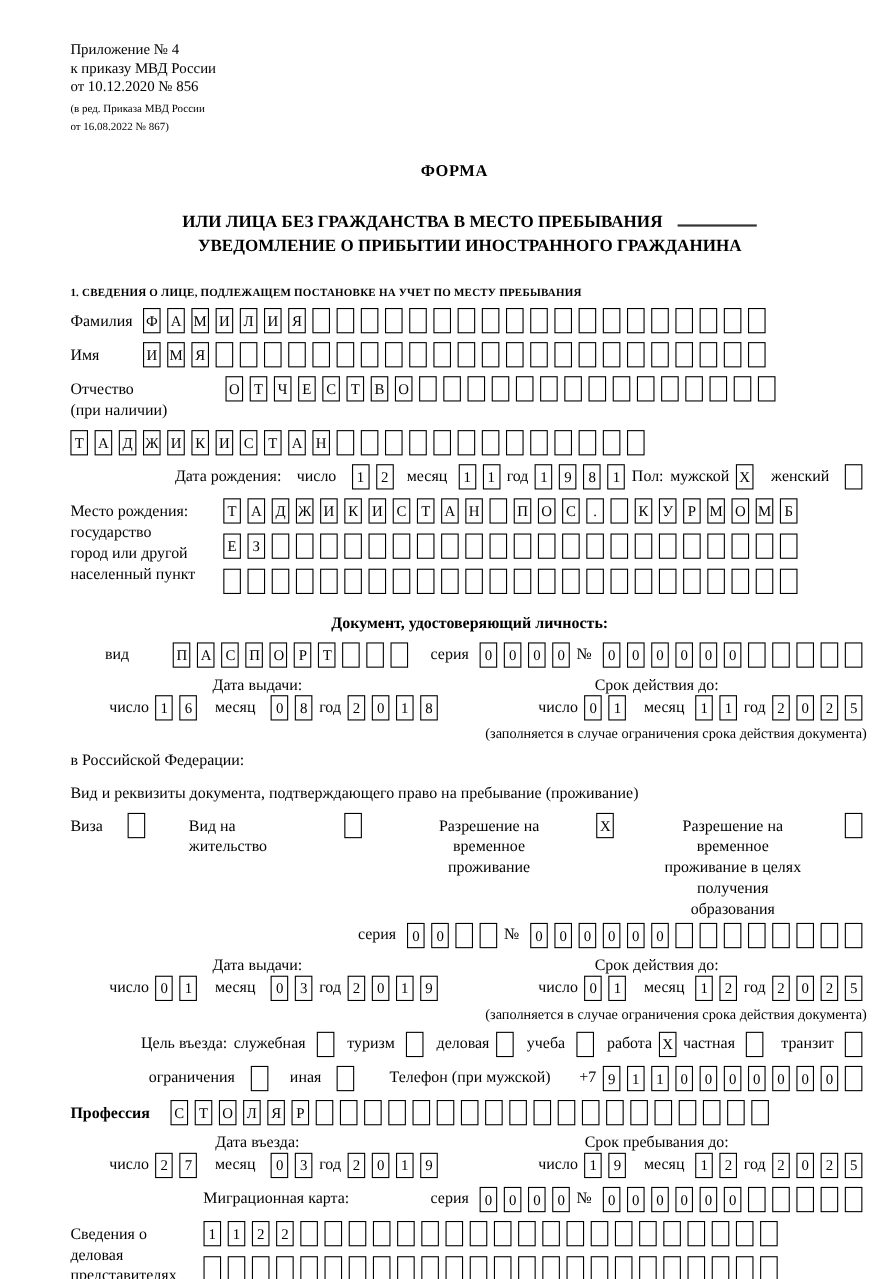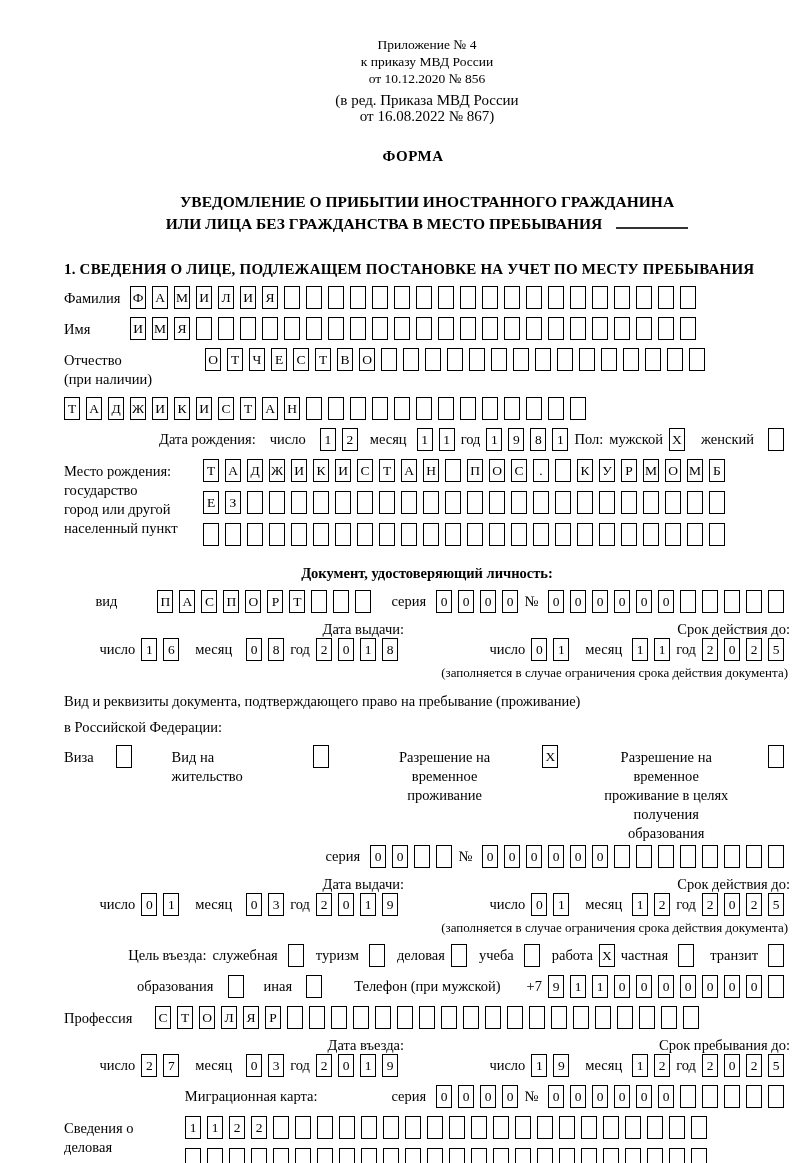--- a/index.html
+++ b/index.html
@@ -4,58 +4,58 @@
 <style>
   * { margin:0; padding:0; box-sizing:border-box; }
   html,body { background:#fff; }
   body {
     width:800px; height:1163px;
     font-family:"Liberation Serif","DejaVu Serif",serif;
     color:#000; position:relative;
   }
   .page { padding:36px 10px 0 64px; width:800px; }
 
-  .appendix { font-size:13.5px; line-height:17px;text-align:center; }
-  .appendix .small { font-size:15px; line-height:16px; }
+  .appendix { font-size:13.5px; line-height:17px; }
+  .appendix .small { font-size:10px; line-height:16px; }
   .appendix .gap { height:5px; }
 
   .forma { text-align:center; font-weight:bold; font-size:15px; margin:24px 28px 0 0; letter-spacing:.5px; }
 
   .title { text-align:center; font-weight:bold; font-size:15.5px; line-height:22px; margin-top:26px; }
   .blankline { display:inline-block; width:72px; border-bottom:2px solid #333; height:14px; margin-left:14px; }
 
-  .sect-heading { font-weight:bold; font-size:15px; margin-top:26px; letter-spacing:.2px; }
+  .sect-heading { font-weight:bold; font-size:10px; margin-top:26px; letter-spacing:.2px; }
 
   .row { display:flex; align-items:flex-start; margin-top:8px; }
   .lbl { font-size:14.5px; line-height:19px; padding-top:3px; }
   .cells { display:flex; flex-wrap:nowrap; }
   .cell {
     width:16px; height:23px; border:1.6px solid #000; margin-right:6px;
     display:flex; align-items:center; justify-content:center;
     font-size:13.5px; flex:0 0 auto;
   }
   .stack > .cells { margin-bottom:9px; }
   .w-name { width:66px; flex:0 0 66px; }
   .w-patr { width:141px; flex:0 0 141px; }
   .w-citiz { width:114px; flex:0 0 114px; }
   .w-birthpl { width:139px; flex:0 0 139px; }
-  .w-prof { width:91px; flex:0 0 91px; }
+  .w-prof { width:91px; flex:0 0 91px;font-weight:bold; }
   .w-repr { width:121px; flex:0 0 121px; }
 
   .inline { display:flex; align-items:center;justify-content:flex-end; }
   .inline .lbl { padding-top:0; }
   .ml6{margin-left:6px;} .ml10{margin-left:10px;} .ml14{margin-left:14px;}
   .ml18{margin-left:18px;} .ml26{margin-left:26px;} .ml40{margin-left:40px;}
 
   .center-bold { text-align:center; font-weight:bold; font-size:14.5px; margin-top:10px; }
 
   .two-col { display:flex; }
   .col-l { width:340px; flex:0 0 340px; }
   .col-r { flex:1; }
-  .date-caption { text-align:right; font-size:14.5px; margin-top:8px; }
+  .date-caption { text-align:center; font-size:14.5px; margin-top:8px; }
   .note-right { text-align:right; font-size:13px; margin-top:4px; padding-right:2px; }
 
   .cbgroup { display:flex; align-items:flex-start;gap:16px; }
   .cb-label-multi { text-align:center; font-size:14.5px; line-height:19px; padding-top:3px; }
 </style>
 </head>
 <body>
 
 <div class="page">
 
@@ -64,24 +64,24 @@
     <div>к приказу МВД России</div>
     <div>от 10.12.2020 № 856</div>
     <div class="gap"></div>
     <div class="small">(в ред. Приказа МВД России</div>
     <div class="small">от 16.08.2022 № 867)</div>
   </div>
 
   <div class="forma">ФОРМА</div>
 
   <div class="title">
-    <div>УВЕДОМЛЕНИЕ О ПРИБЫТИИ ИНОСТРАННОГО ГРАЖДАНИНА</div>
     <div>
       <span>ИЛИ ЛИЦА БЕЗ ГРАЖДАНСТВА В МЕСТО ПРЕБЫВАНИЯ</span><span class="blankline"></span>
     </div>
+    <div>УВЕДОМЛЕНИЕ О ПРИБЫТИИ ИНОСТРАННОГО ГРАЖДАНИНА</div>
   </div>
 
   <div class="sect-heading">1. СВЕДЕНИЯ О ЛИЦЕ, ПОДЛЕЖАЩЕМ ПОСТАНОВКЕ НА УЧЕТ ПО МЕСТУ ПРЕБЫВАНИЯ</div>
 
   <div class="row">
     <div class="lbl w-name">Фамилия</div>
     <div class="cells">
         <span class="cell">Ф</span>
         <span class="cell">А</span>
         <span class="cell">М</span>
@@ -401,22 +401,22 @@
       <span class="cells ml6">
           <span class="cell">2</span>
           <span class="cell">0</span>
           <span class="cell">2</span>
           <span class="cell">5</span>
         </span>
     </div>
   </div>
   <div class="note-right">(заполняется в случае ограничения срока действия документа)</div>
 
+  <div class="lbl" style="margin-top:4px;">в Российской Федерации:</div>
   <div class="lbl" style="margin-top:8px;">Вид и реквизиты документа, подтверждающего право на пребывание (проживание)</div>
-  <div class="lbl" style="margin-top:4px;">в Российской Федерации:</div>
 
   <div class="row cbgroup">
     <span class="lbl">Виза</span>
     <span class="cells ml6">
         <span class="cell"></span>
       </span>
     <span class="lbl ml18">Вид на жительство</span>
     <span class="cells ml26">
         <span class="cell"></span>
       </span>
@@ -536,21 +536,21 @@
     <span class="cells ml10">
         <span class="cell"></span>
       </span>
     <span class="lbl ml10">транзит</span>
     <span class="cells ml10">
         <span class="cell"></span>
       </span>
   </div>
 
   <div class="row inline">
-    <span class="lbl" style="margin-left:70px;">образования</span>
+    <span class="lbl" style="margin-left:70px;">ограничения</span>
     <span class="cells ml14">
         <span class="cell"></span>
       </span>
     <span class="lbl ml14">иная</span>
     <span class="cells ml14">
         <span class="cell"></span>
       </span>
     <span class="lbl ml26">Телефон (при мужской)</span>
     <span class="lbl ml26">+7</span>
     <span class="cells ml6">

